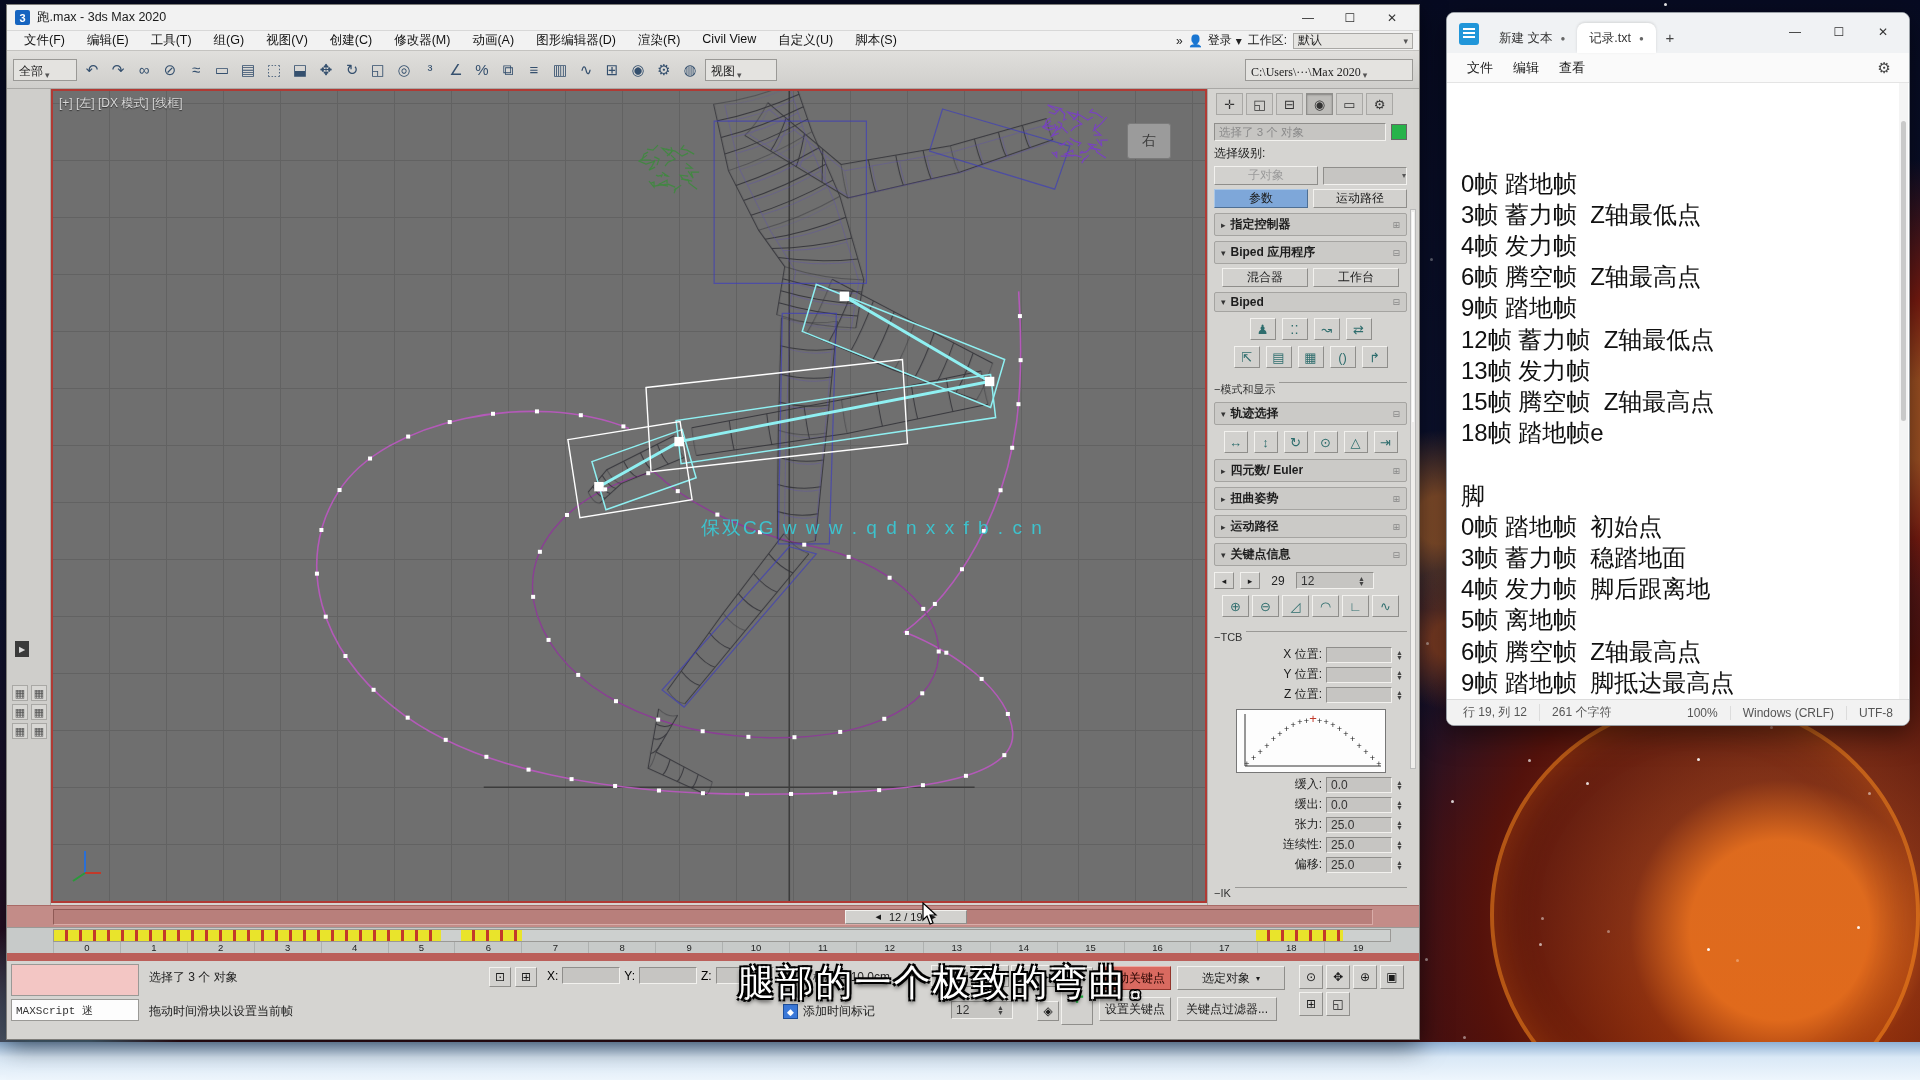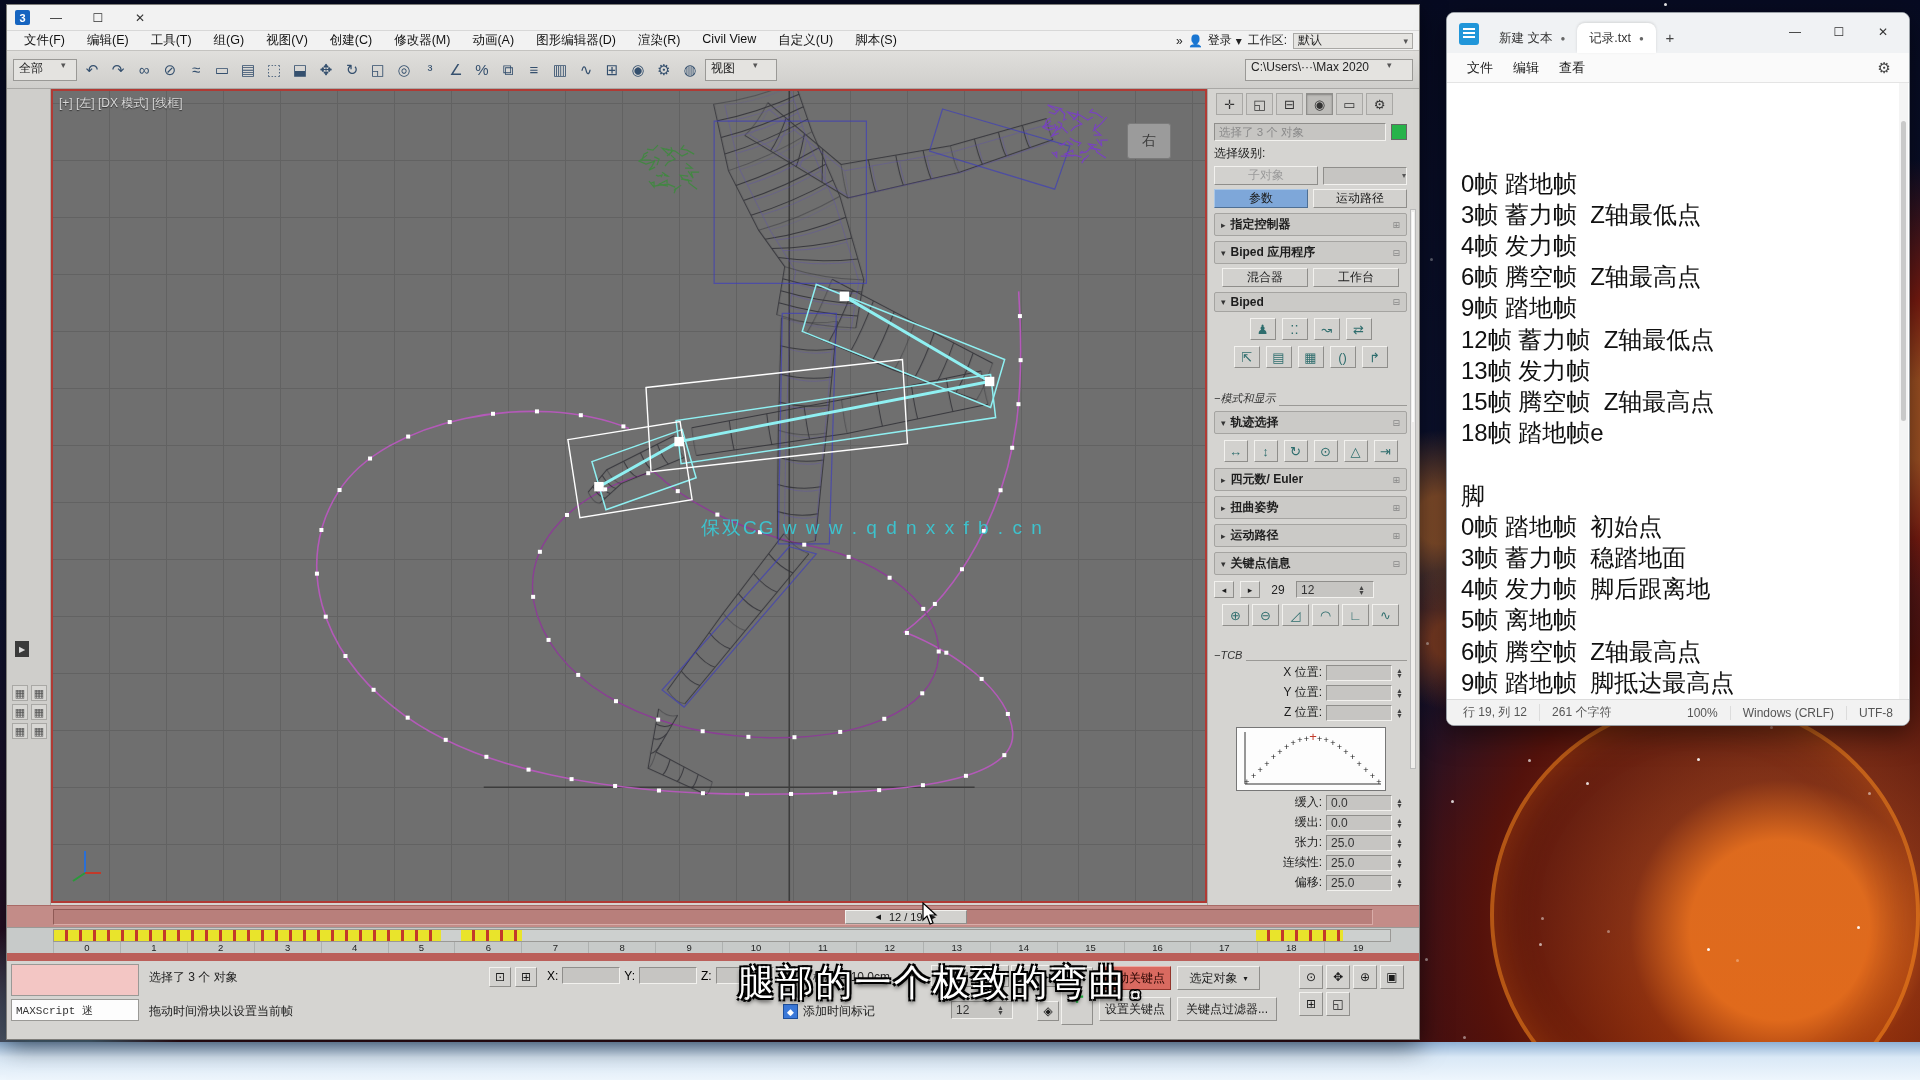--- a/index.html
+++ b/index.html
@@ -50,21 +50,21 @@
   .mx-menubar-right { margin-left:auto; display:flex; align-items:center; gap:6px; font-size:12px; color:#222; }
   .mx-signin { display:flex; align-items:center; gap:4px; }
   .ws-drop { width:120px; height:16px; background:#e6e5e2; border:1px solid #a9a8a5; padding:0 4px;
     display:flex; align-items:center; font-size:12px; }
   .ws-drop .car { margin-left:auto; font-size:9px; color:#555; }
   .mx-toolbar { height:38px; background:linear-gradient(#e0dfdc,#cfcecb); border-bottom:1px solid #a9a8a5;
     display:flex; align-items:center; padding:0 6px; gap:2px; }
   .tbtn { width:26px; height:26px; font-size:15px; color:#35506e; display:inline-flex; align-items:center;
     justify-content:center; border:1px solid transparent; border-radius:2px; }
   .tb-drop { height:22px; background:#e4e3e0; border:1px solid #9a9996; font-size:12px; color:#222;
-    display:inline-flex; align-items:flex-start; padding:0 5px; gap:18px; }
+    display:inline-flex; align-items:flex-end; padding:0 5px; gap:2px;font-family:Liberation Serif, serif; }
   .tb-drop .car { font-size:9px; color:#555; }
 
   .mx-main { position:absolute; left:0; top:84px; width:1412px; height:816px; display:flex; }
   .mx-leftstrip { width:44px; height:100%; background:#cfcecb; border-right:1px solid #a9a8a5; position:relative; }
   .ls-icons { position:absolute; left:5px; top:596px; display:grid; grid-template-columns:16px 16px; gap:3px; }
   .ls-btn { width:16px; height:16px; font-size:11px; color:#555; display:flex; align-items:center;
     justify-content:center; background:#d8d7d4; border:1px solid #a9a8a5; }
   .ls-flyout { position:absolute; left:8px; top:552px; width:14px; height:16px; background:#3a3a3a; color:#ddd;
     font-size:8px; display:flex; align-items:center; justify-content:center; }
 
@@ -101,21 +101,21 @@
   .cp-btn.dis { color:#9a9a9a; }
   .cp-btn.blue { background:#7ea7d9; border-color:#a9c6e6 #4e6f94 #4e6f94 #a9c6e6; }
   .cp-dd { width:84px; height:18px; display:flex; align-items:center; font-size:11px; }
   .cp-dd .car { margin-left:auto; font-size:8px; color:#555; }
   .roll { background:#cbcac7; border:1px solid #a5a4a1; border-radius:2px; font-weight:bold;
     font-size:12px; padding:2px 6px; margin-top:5px; display:flex; align-items:center; gap:5px; }
   .roll .arr { font-size:9px; color:#333; }
   .roll .rr { margin-left:auto; font-size:9px; color:#888; font-weight:normal; }
   .icon-row { display:flex; justify-content:center; gap:6px; margin:6px 0; }
   .ibtn { width:26px; height:22px; font-size:13px; color:#2e6d6d; }
-  .sep-line { display:flex; align-items:flex-end; gap:4px; font-size:11px; color:#333; margin:23px 0 2px;font-style:italic; }
+  .sep-line { display:flex; align-items:flex-start; gap:4px; font-size:11px; color:#333; margin:14px 0 2px; }
   .sep-line::after { content:""; flex:1; height:1px; background:#9a9996; }
   .ki-nav { display:flex; align-items:center; gap:6px; margin:6px 0 4px; }
   .ki-num { font-size:12px; color:#222; width:24px; text-align:center; }
   .ki-frame { width:78px; height:17px; font-size:12px; display:flex; align-items:center; padding:0 4px; }
   .fieldrow { display:flex; align-items:center; justify-content:flex-end; gap:4px; margin:3px 0; font-size:12px; }
   .ffield { width:66px; height:16px; }
   .tcb-graph { display:block; margin:6px auto 2px; background:#fdfdfd; border:1px solid #777; }
 
   
   .mx-timeslider { position:absolute; left:0; top:900px; width:1412px; height:22px; background:#c38c88;
@@ -149,21 +149,21 @@
   .tag-cube { width:15px; height:15px; background:#3a78d8; border:1px solid #1d4f9c; color:#fff; font-size:9px;
     display:flex; align-items:center; justify-content:center; }
   .ms-playback { position:absolute; left:924px; top:4px; display:flex; gap:2px; }
   .pbtn { height:22px; min-width:24px; font-size:10px; padding:0 3px; }
   .ms-frame { position:absolute; left:944px; top:40px; display:flex; align-items:center; gap:2px; }
   .ms-keymode { position:absolute; left:1030px; top:40px; }
   .ms-bigkey { position:absolute; left:1054px; top:6px; width:32px; height:58px; font-size:22px; font-weight:bold; color:#2b4; }
   .ms-autokey { position:absolute; left:1092px; top:5px; width:72px; height:24px; background:#d96a60;
     border-color:#eda9a2 #93352c #93352c #eda9a2; color:#2a0602; font-size:12px; }
   .ms-setkey  { position:absolute; left:1092px; top:36px; width:72px; height:24px; font-size:12px; }
-  .ms-selfilter { position:absolute; left:1170px; top:5px; width:83px; height:24px; font-size:12px; gap:6px; }
+  .ms-selfilter { position:absolute; left:1170px; top:5px; width:108px; height:24px; font-size:12px; gap:6px; }
   .ms-keyfilters{ position:absolute; left:1170px; top:36px; width:100px; height:24px; font-size:12px; }
   .ms-righticons { position:absolute; left:1292px; top:4px; width:112px; display:flex; flex-wrap:wrap; gap:3px; }
 
   
   .notepad { position:absolute; left:1446px; top:12px; width:464px; height:714px; background:#fafafa;
     border:1px solid #9aa0a6; border-radius:8px; box-shadow:0 8px 28px rgba(0,0,0,.5);
     display:flex; flex-direction:column; overflow:hidden; }
   .np-tabbar { height:40px; background:#f0f2f4; display:flex; align-items:flex-end; padding:0 6px; position:relative; }
   .np-appicon { width:20px; height:22px; margin:0 8px 8px 6px; background:#2196d9; border-radius:3px; position:relative; }
   .np-appicon::after { content:""; position:absolute; left:4px; top:5px; width:12px; height:2px; background:#fff;
@@ -251,20 +251,21 @@
     <i style="left: 1533.72px; top: 217.292px; opacity: 0.695088;"></i>
     <i style="left: 1450.54px; top: 800.2px; opacity: 0.790492;"></i>
     <i style="left: 1773.47px; top: 518.115px; opacity: 0.322912;"></i>
   </div>
 <div class="bottom-band"></div>
 
 <div class="max-window">
 
   <div class="mx-titlebar">
     <span class="mx-appicon">3</span>
+    <span class="mx-title">跑.max - 3ds Max 2020</span>
     <span class="winbtns">
       <span class="winbtn">—</span>
       <span class="winbtn">☐</span>
       <span class="winbtn">✕</span>
     </span>
   </div>
 
   <div class="mx-menubar">
     <div class="mx-menus">
 

